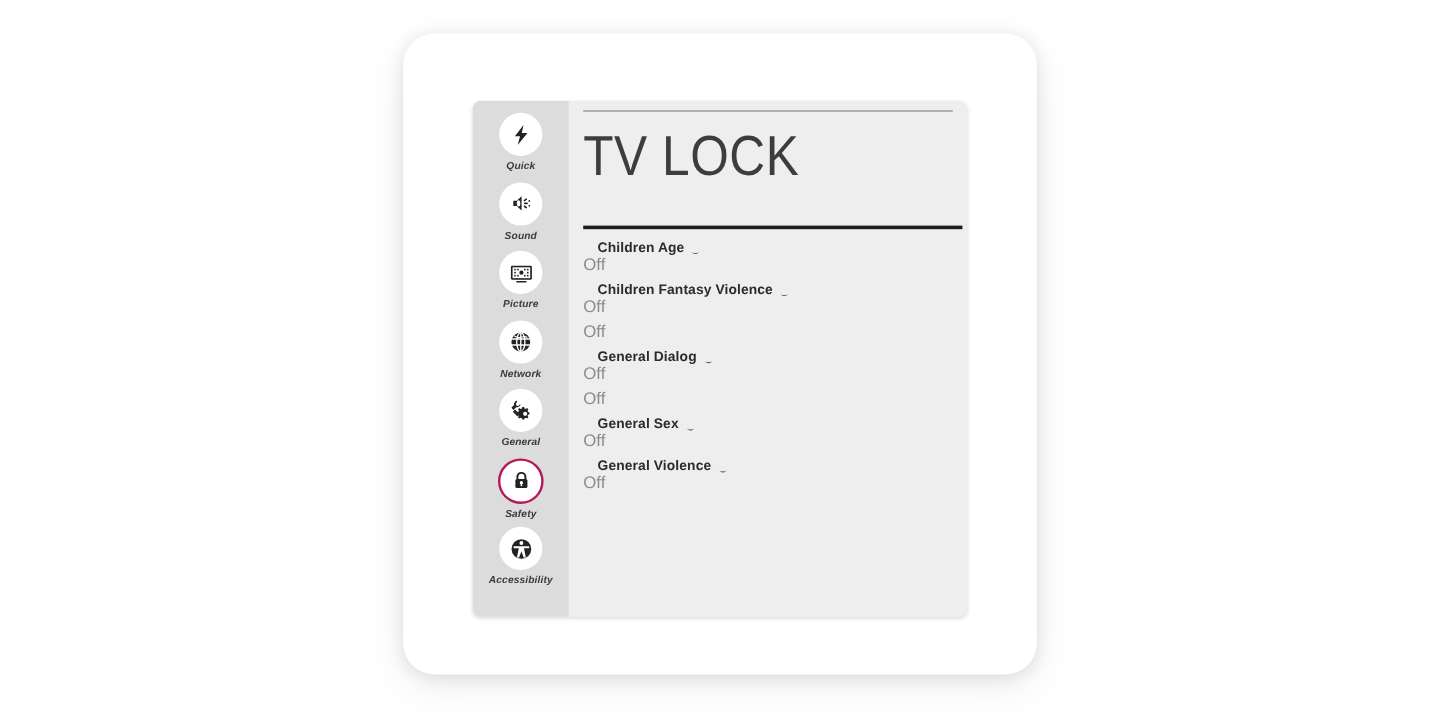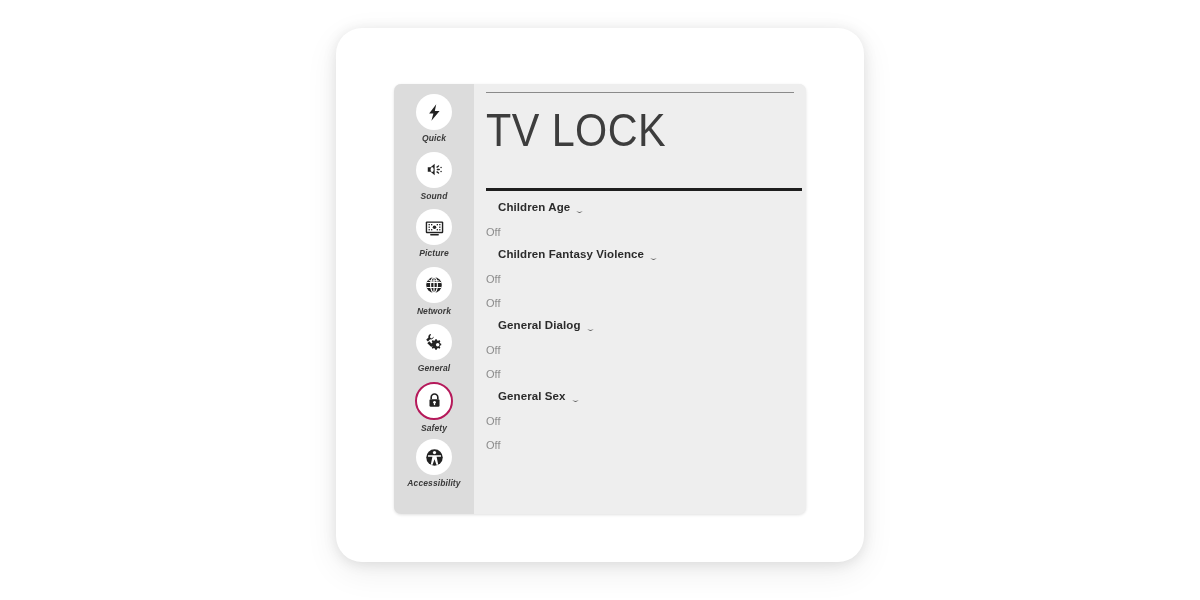--- a/index.html
+++ b/index.html
@@ -162,25 +162,25 @@
   }
 
   .chevron {
     display: inline-block;
     width: 9px;
     height: 9px;
     flex: 0 0 9px;
   }
 
   .setting-value {
-    font-size: 11px;
+    font-size: 14px;
     font-weight: 400;
     color: #8c8c8c;
     line-height: 12px;
-    margin-top: 12px;
+    margin-top: 0px;
   }
 
   
   #brand-logo {
     position: absolute;
     left: 36px;
     top: 541px;
     font-size: 27px;
     font-weight: 700;
     letter-spacing: 3.0px;
@@ -369,20 +369,28 @@
             <span class="chevron">
               <svg width="9" height="9" viewBox="0 0 12 12" aria-hidden="true">
                 <path d="M1.6 4.0 Q6 8.6 10.4 4.0 Q6 6.6 1.6 4.0 Z" fill="#2b2b2b"></path>
               </svg>
             </span>
           </div>
           <div class="setting-value">Off</div>
         </div>
 
         <div class="setting-row">
+          <div class="setting-label-line">
+            <span class="setting-label">General Violence</span>
+            <span class="chevron">
+              <svg width="9" height="9" viewBox="0 0 12 12" aria-hidden="true">
+                <path d="M1.6 4.0 Q6 8.6 10.4 4.0 Q6 6.6 1.6 4.0 Z" fill="#2b2b2b"></path>
+              </svg>
+            </span>
+          </div>
           <div class="setting-value">Off</div>
         </div>
 
       </div>
     </div>
   </div>
 
 
 </div>
 

